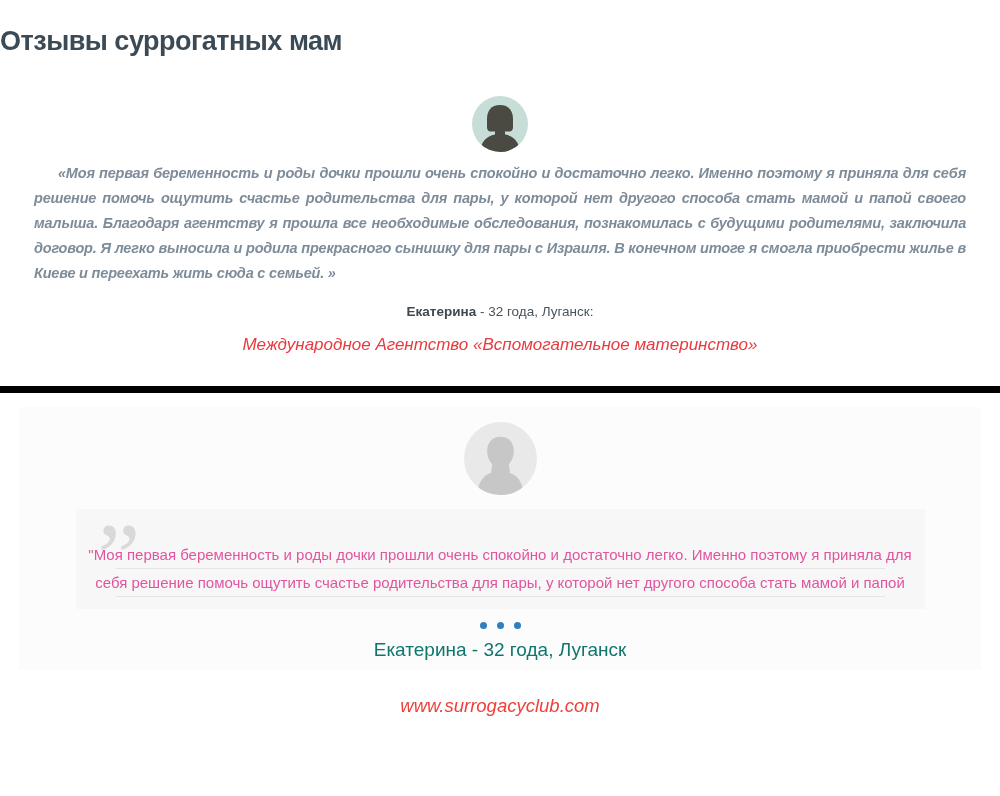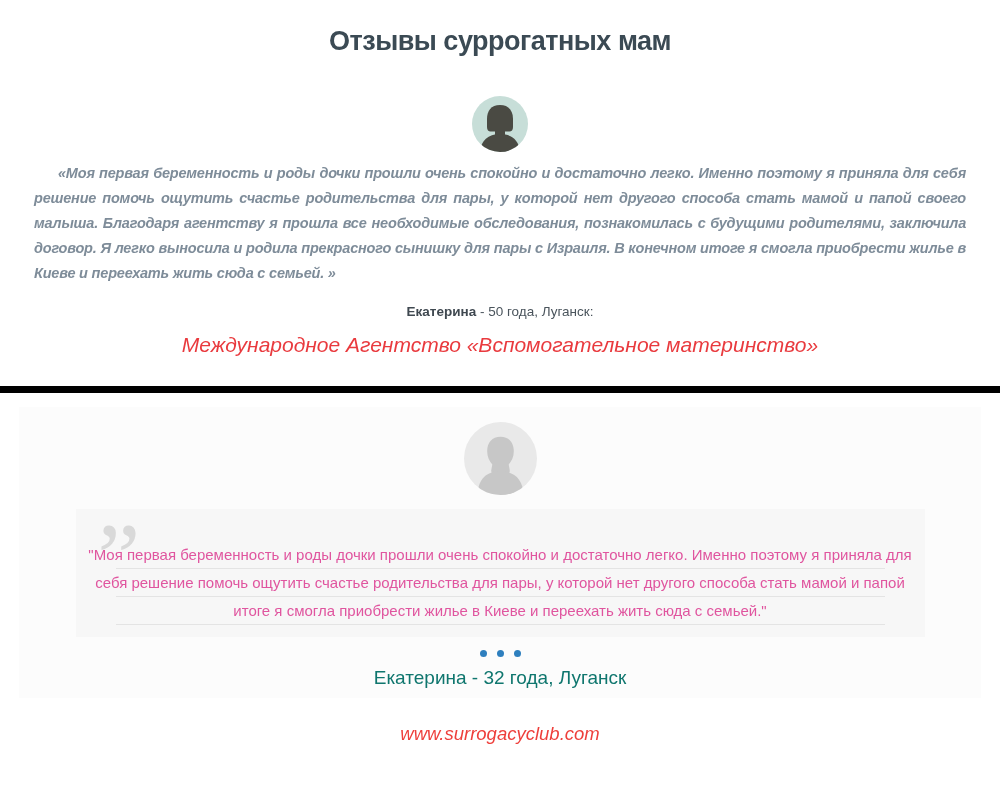--- a/index.html
+++ b/index.html
@@ -7,21 +7,20 @@
     margin: 0; padding: 0;
     width: 1000px; height: 796px;
     background: #ffffff;
     font-family: "Liberation Sans", sans-serif;
     overflow: hidden;
   }
 
   
   .page-title {
     margin: 0; padding-top: 24px;
-    text-align: center;
     font-size: 27px; line-height: 34px;
     font-weight: bold; letter-spacing: -0.5px;
     color: #3b4a54;
   }
   .avatar-top {
     width: 56px; height: 56px;
     margin: 38px auto 0; display: block;
   }
   .top-quote {
     width: 932px; margin: 9px auto 16px;
@@ -31,21 +30,21 @@
     color: #7e8c99;
     text-align: justify; text-indent: 24px;
   }
   .attribution {
     margin-top: 17px; text-align: center;
     font-size: 13.5px; line-height: 17px; color: #4a545c;
   }
   .attribution .name { font-weight: bold; color: #3f4850; }
   .agency-link {
     display: block; margin-top: 14px; text-align: center;
-    font-style: italic; font-size: 21px; line-height: 21px;
+    font-style: italic; font-size: 17px; line-height: 21px;
     color: #e93a3e; text-decoration: none;
   }
 
   
   .divider-bar {
     margin-top: 31px;
     width: 1000px; height: 7px;
     background: #000000;
   }
 
@@ -116,21 +115,21 @@
   <g clip-path="url(#clipTop)" fill="#4a4a43">
     <path d="M28 9 C19 9 15 15 15 23 L15 31 C15 34 16.5 35.5 18.5 35.5 L37.5 35.5 C39.5 35.5 41 34 41 31 L41 23 C41 15 37 9 28 9 Z"></path>
     <rect x="23" y="31" width="10" height="10"></rect>
     <path d="M28 38 C16 38 9 44.5 8 56 L48 56 C47 44.5 40 38 28 38 Z"></path>
   </g>
 </svg>
 
 <p class="top-quote">«Моя первая беременность и роды дочки прошли очень спокойно и достаточно легко. Именно поэтому я приняла для себя решение помочь ощутить счастье родительства для пары, у которой нет другого способа стать мамой и папой своего малыша. Благодаря агентству я прошла все необходимые обследования, познакомилась с будущими родителями, заключила договор. Я легко выносила и родила прекрасного сынишку для пары с Израиля. В конечном итоге я смогла приобрести жилье в Киеве и переехать жить сюда с семьей. »</p>
 
 <div class="attribution">
-  <span class="name">Екатерина</span><span> - 50 года, Луганск:</span>
+  <span class="name">Екатерина</span><span> - 32 года, Луганск:</span>
 </div>
 
 <a href="#" class="agency-link">Международное Агентство «Вспомогательное материнство»</a>
 
 <div class="divider-bar"></div>
 
 <div class="panel">
 
   <svg class="avatar-bottom" viewBox="0 0 74 74" xmlns="http://www.w3.org/2000/svg">
     <defs>
@@ -142,21 +141,20 @@
     <g clip-path="url(#clipBot)" fill="#c7c7c7">
       <path d="M37 15 c-8.5 0 -13.5 6 -13.5 14.5 c0 6 2.2 10.5 5.2 13.5 l-1 5.5 c-0.6 2.8 1.2 5 3.2 5 l12.2 0 c2 0 3.8 -2.2 3.2 -5 l-1 -5.5 c3 -3 5.2 -7.5 5.2 -13.5 C50.5 21 45.5 15 37 15 z"></path>
       <path d="M37 50 c-14 0 -22.5 7.5 -23.5 24 l47 0 C59.5 57.5 51 50 37 50 z"></path>
     </g>
   </svg>
 
   <div class="quote-box">
     <span class="quote-glyph">”</span>
     <div class="quote-row">"Моя первая беременность и роды дочки прошли очень спокойно и достаточно легко. Именно поэтому я приняла для</div>
     <div class="quote-row">себя решение помочь ощутить счастье родительства для пары, у которой нет другого способа стать мамой и папой</div>
-    <div class="quote-row">итоге я смогла приобрести жилье в Киеве и переехать жить сюда с семьей."</div>
   </div>
 
   <div class="dots">
     <span class="dot"></span>
     <span class="dot"></span>
     <span class="dot"></span>
   </div>
 
   <div class="panel-author">Екатерина - 32 года, Луганск</div>
 </div>

